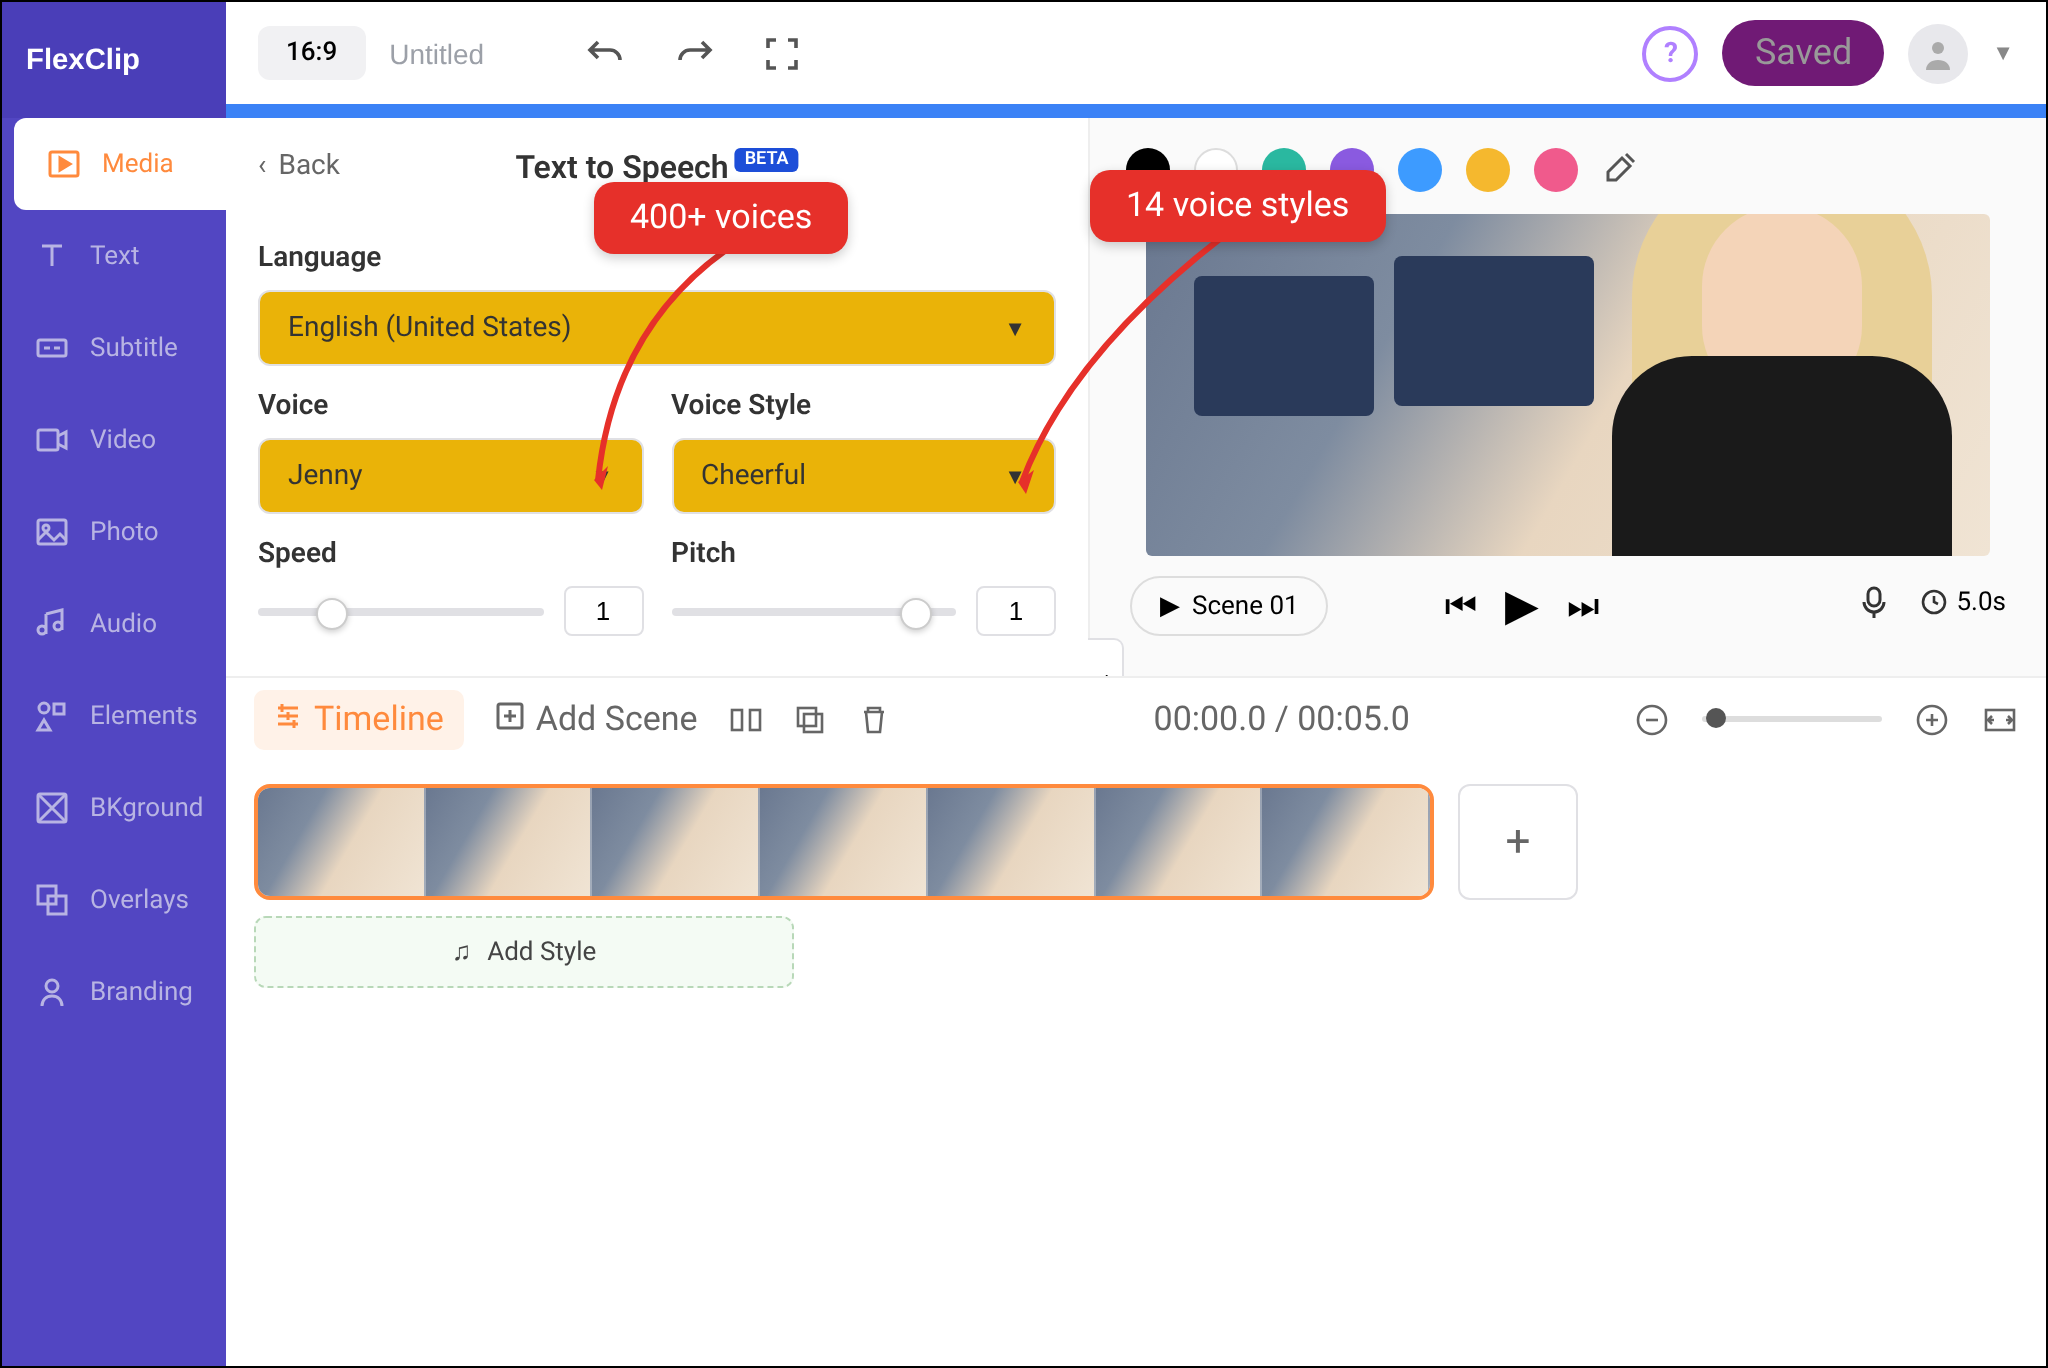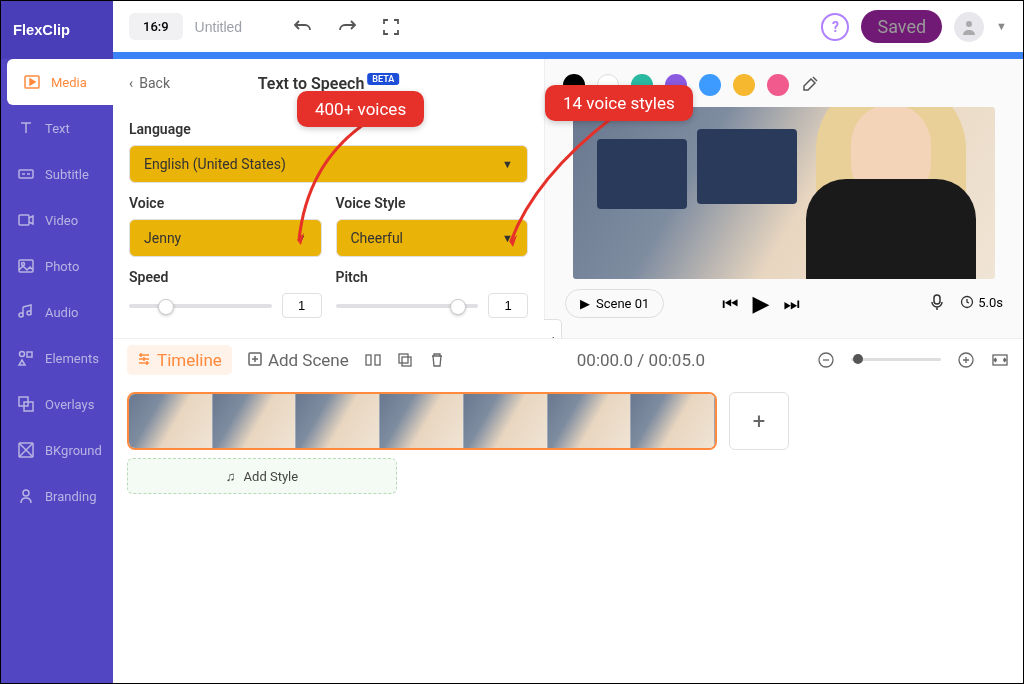--- a/index.html
+++ b/index.html
@@ -155,34 +155,34 @@
             <circle cx="5" cy="5" r="2.5"></circle>
             <rect x="10" y="3" width="5" height="5"></rect>
             <path d="M5 11l3 5H2z"></path>
           </svg>
         </span>
       <span>Elements</span>
     </div>
     <div class="nav-item">
       <span class="nav-icon">
           <svg width="18" height="18" viewBox="0 0 18 18" fill="none" stroke="currentColor" stroke-width="1.5">
+            <rect x="2" y="2" width="14" height="14" rx="1"></rect>
+            <path d="M2 2l14 14M2 16L16 2"></path>
+          </svg>
+        </span>
+      <span>BKground</span>
+    </div>
+    <div class="nav-item">
+      <span class="nav-icon">
+          <svg width="18" height="18" viewBox="0 0 18 18" fill="none" stroke="currentColor" stroke-width="1.5">
             <rect x="2" y="2" width="9" height="9"></rect>
             <rect x="7" y="7" width="9" height="9"></rect>
           </svg>
         </span>
       <span>Overlays</span>
-    </div>
-    <div class="nav-item">
-      <span class="nav-icon">
-          <svg width="18" height="18" viewBox="0 0 18 18" fill="none" stroke="currentColor" stroke-width="1.5">
-            <rect x="2" y="2" width="14" height="14" rx="1"></rect>
-            <path d="M2 2l14 14M2 16L16 2"></path>
-          </svg>
-        </span>
-      <span>BKground</span>
     </div>
     <div class="nav-item">
       <span class="nav-icon">
           <svg width="18" height="18" viewBox="0 0 18 18" fill="none" stroke="currentColor" stroke-width="1.5">
             <circle cx="9" cy="6" r="3"></circle>
             <path d="M4 16c0-3 2-5 5-5s5 2 5 5"></path>
           </svg>
         </span>
       <span>Branding</span>
     </div>

